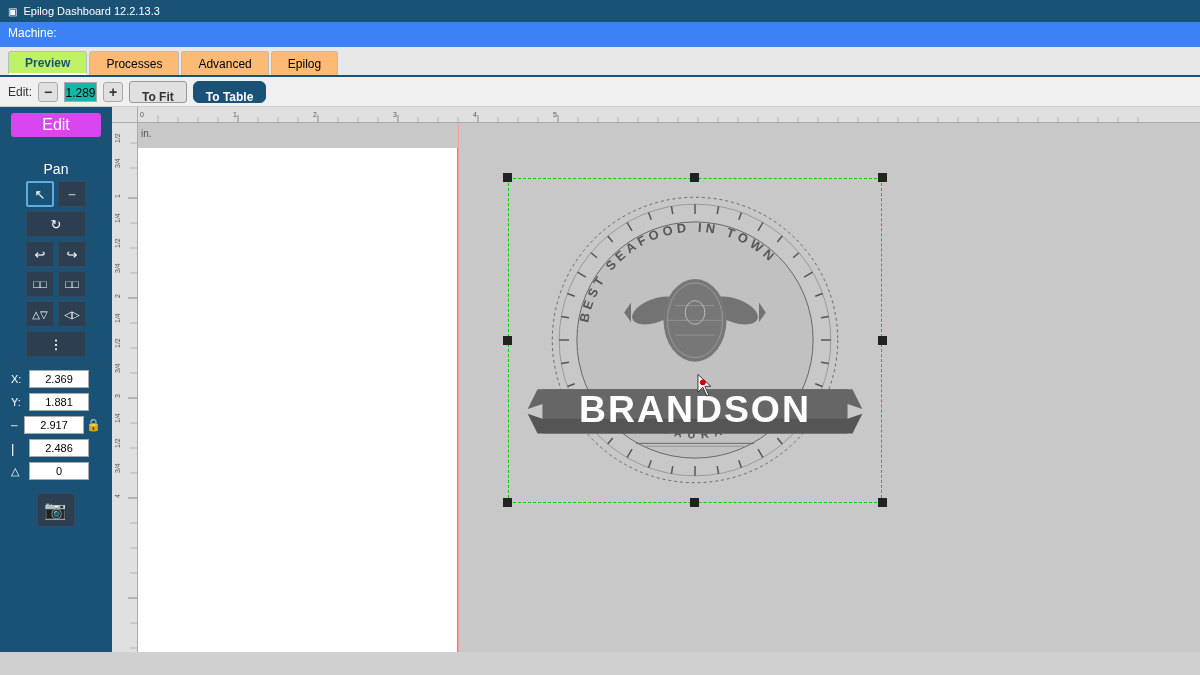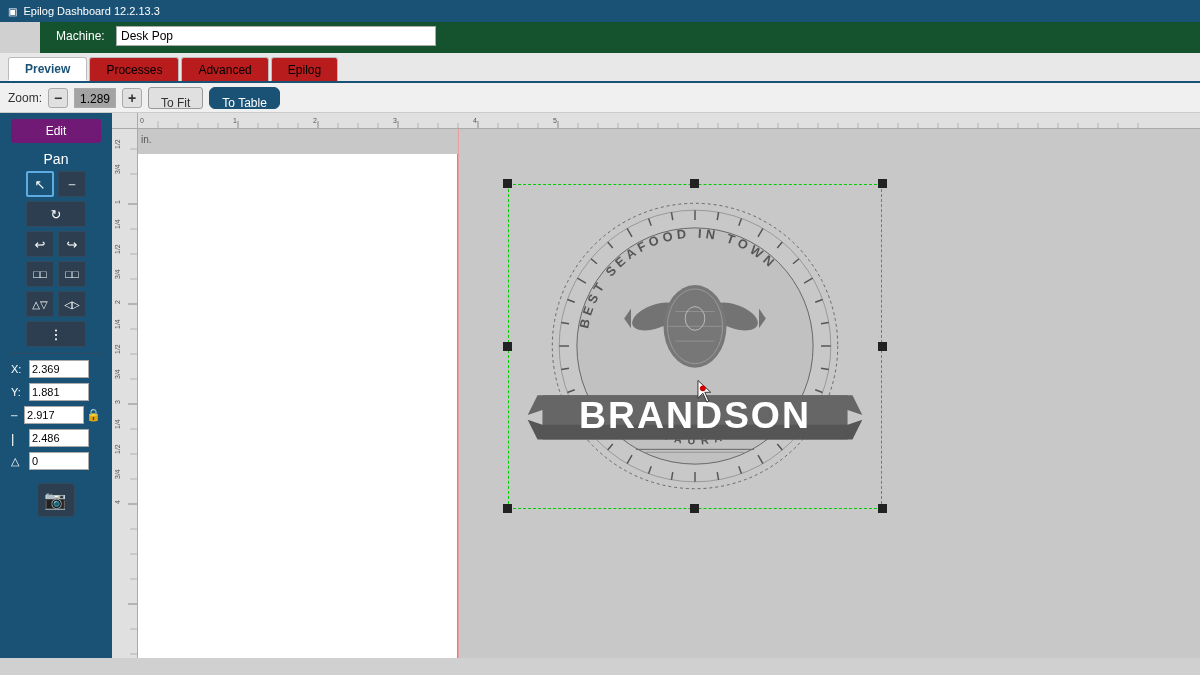--- a/index.html
+++ b/index.html
@@ -12,23 +12,22 @@
       height: 22px;
       display: flex;
       align-items: center;
       padding: 0 8px;
       font-size: 11px;
     }
     #title-bar .icon { margin-right: 6px; font-size: 10px; }
 
     
     #header {
-      background: #14532d;
-      padding: 4px 16px;
-      margin-left: 40px;
+      background: #3b82f6;
+      padding: 4px 8px;
     }
     .header-row {
       display: flex;
       align-items: center;
       margin-bottom: 3px;
     }
     .header-label {
       color: white;
       width: 60px;
       font-size: 12px;
@@ -48,31 +47,31 @@
       display: flex;
       align-items: flex-end;
       height: 30px;
       border-bottom: 2px solid #1a5276;
       padding-left: 8px;
     }
     .tab {
       padding: 4px 16px;
       border: 1px solid #bbb;
       border-bottom: none;
-      background: #b91c1c;
+      background: #fdba74;
       cursor: pointer;
       font-size: 12px;
       border-radius: 3px 3px 0 0;
       margin-right: 2px;
       height: 24px;
       display: flex;
       align-items: center;
     }
     .tab.active {
-      background: #ffffff;
+      background: #bef264;
       border-bottom: 2px solid white;
       font-weight: bold;
       color: #1a5276;
     }
 
     
     #toolbar {
       background: #f0f0f0;
       height: 30px;
       display: flex;
@@ -85,36 +84,37 @@
     .zoom-btn {
       width: 20px; height: 20px;
       background: #e0e0e0;
       border: 1px solid #aaa;
       border-radius: 3px;
       cursor: pointer;
       display: flex; align-items: center; justify-content: center;
       font-size: 14px; font-weight: bold; color: #333;
     }
     .zoom-value {
-      background: #a3a3a3;
+      background: #14b8a6;
       border: 1px solid #aaa;
-      width: 42px; height: 20px;
+      width: 33px; height: 20px;
       text-align: center;
       font-size: 12px;
       line-height: 20px;
     }
     .tool-btn {
       padding: 8px 12px;
       height: 22px;
       background: #e0e0e0;
       border: 1px solid #999;
       border-radius: 3px;
       cursor: pointer;
       font-size: 12px;
       color: #333;
+      font-weight: bold;
     }
     .tool-btn.active {
       background: #1a5276;
       color: white;
       border-color: #1a5276;
       border-radius: 6px;
     }
 
     
     #main {
@@ -127,29 +127,29 @@
       width: 112px;
       background: #1a5276;
       display: flex;
       flex-direction: column;
       align-items: center;
       padding: 6px 4px;
       gap: 4px;
       flex-shrink: 0;
     }
     .sidebar-edit-btn {
-      background: #701a75;
+      background: #d946ef;
       color: white;
       border: none;
       width: 90px;
       height: 24px;
       border-radius: 3px;
       cursor: pointer;
-      font-size: 12px;
-      margin-bottom: 4px;
+      font-size: 16px;
+      margin-bottom: 20px;
     }
     .sidebar-pan-label {
       color: white;
       font-size: 14px;
       margin-bottom: 0;
     }
     .sidebar-row {
       display: flex;
       gap: 4px;
       align-items: center;
@@ -187,20 +187,21 @@
       color: white;
       font-size: 11px;
       width: 18px;
     }
     .coord-input {
       background: white;
       border: 1px solid #aaa;
       width: 60px;
       height: 18px;
       font-size: 11px;
+      text-align: center;
       padding: 0 2px;
     }
     .lock-icon {
       color: white;
       font-size: 12px;
       margin-left: 2px;
       cursor: pointer;
     }
     .camera-btn {
       background: #2c3e50;
@@ -305,33 +306,32 @@
 <body>
 
 <div id="title-bar">
   <span class="icon">▣</span>
   <span>Epilog Dashboard 12.2.13.3</span>
 </div>
 
 <div id="header">
   <div class="header-row">
     <span class="header-label">Machine:</span>
-    <input class="header-input" type="text" value="Desk Pop" style="">
   </div>
 </div>
 
 <div id="tabs">
   <div class="tab active">Preview</div>
   <div class="tab">Processes</div>
   <div class="tab">Advanced</div>
   <div class="tab">Epilog</div>
 </div>
 
 <div id="toolbar">
-  <span class="zoom-label">Zoom:</span>
+  <span class="zoom-label">Edit:</span>
   <button class="zoom-btn">−</button>
   <div class="zoom-value">1.289</div>
   <button class="zoom-btn">+</button>
   <button class="tool-btn">To Fit</button>
   <button class="tool-btn active">To Table</button>
 </div>
 
 <div id="main">
 
   <div id="sidebar">

